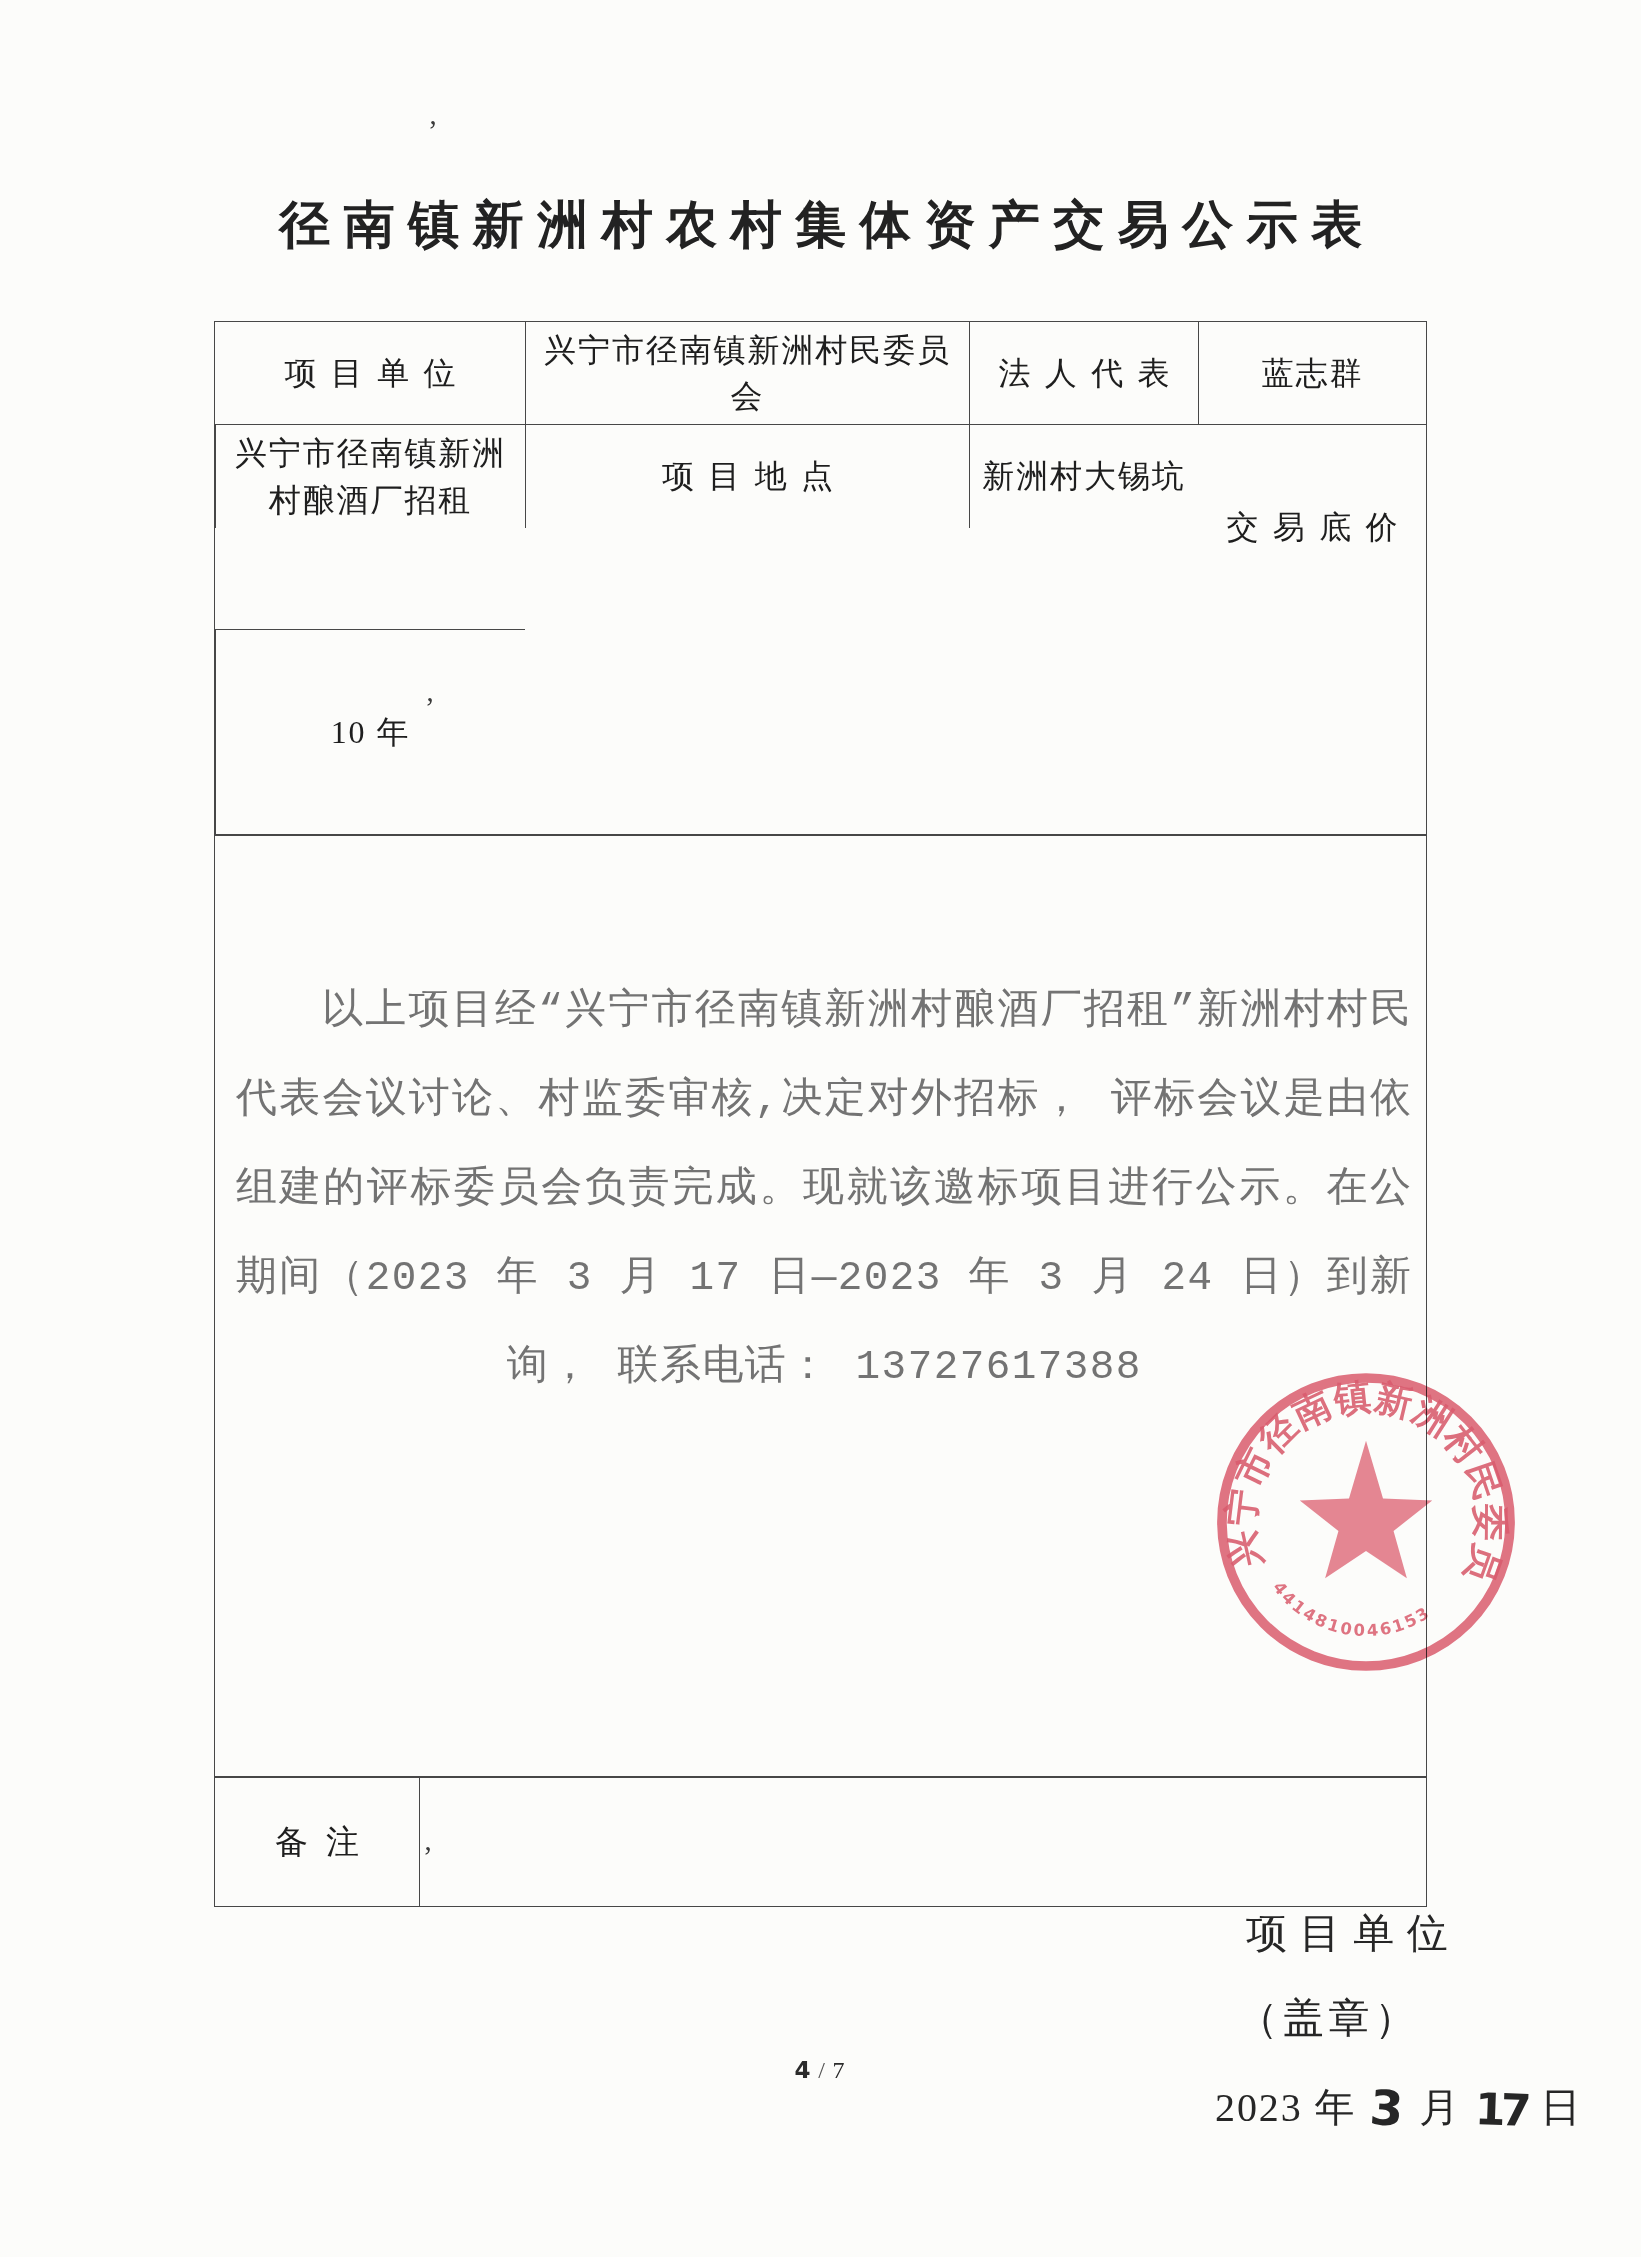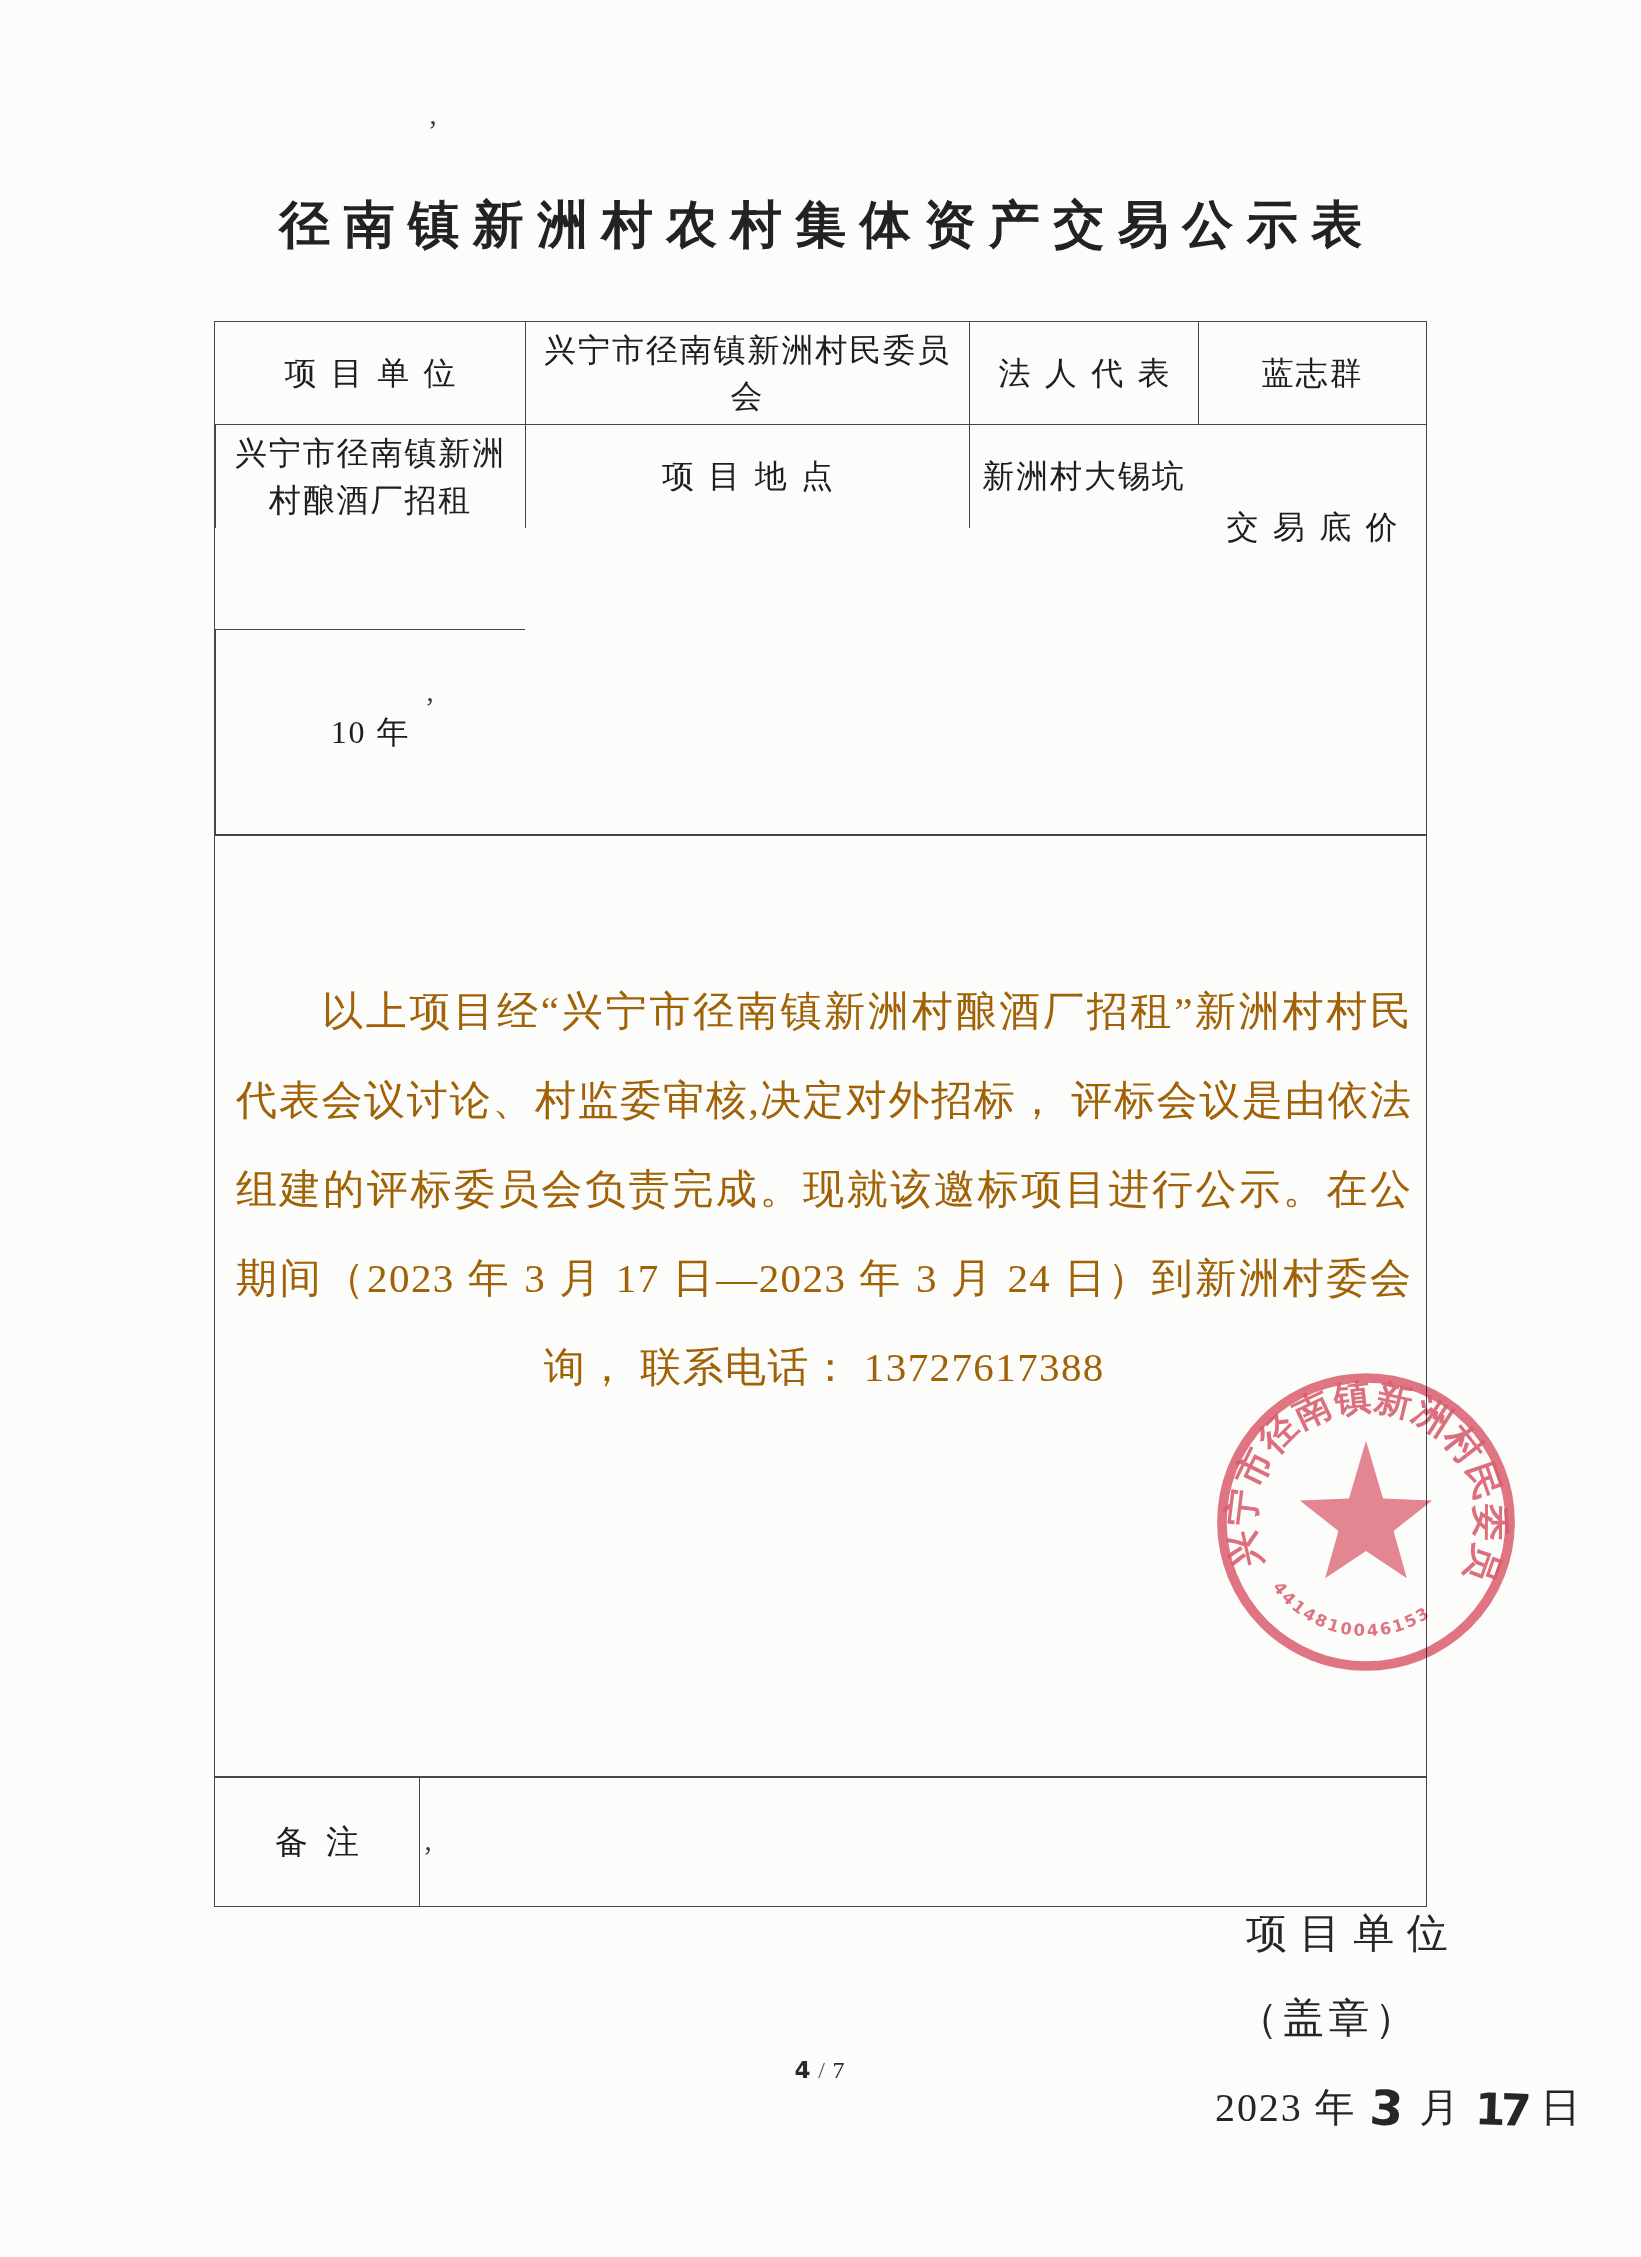--- a/index.html
+++ b/index.html
@@ -66,21 +66,22 @@
     position:relative;
     box-sizing:border-box;
     height:942px;
     border-top:2.9px solid #474747;
   }
   .para{
     box-sizing:border-box;
     padding:131px 13.5px 0 21px;
     font-size:41px;
     letter-spacing:1.4px;
-    color:#a16207;
+    color:#737373;
+    font-family:Liberation Mono, monospace;
   }
   .pline{
     height:89px;
     line-height:89px;
     white-space:nowrap;
     text-align:center;
   }
   .pline.just{
     white-space:normal;
     text-align:justify;

